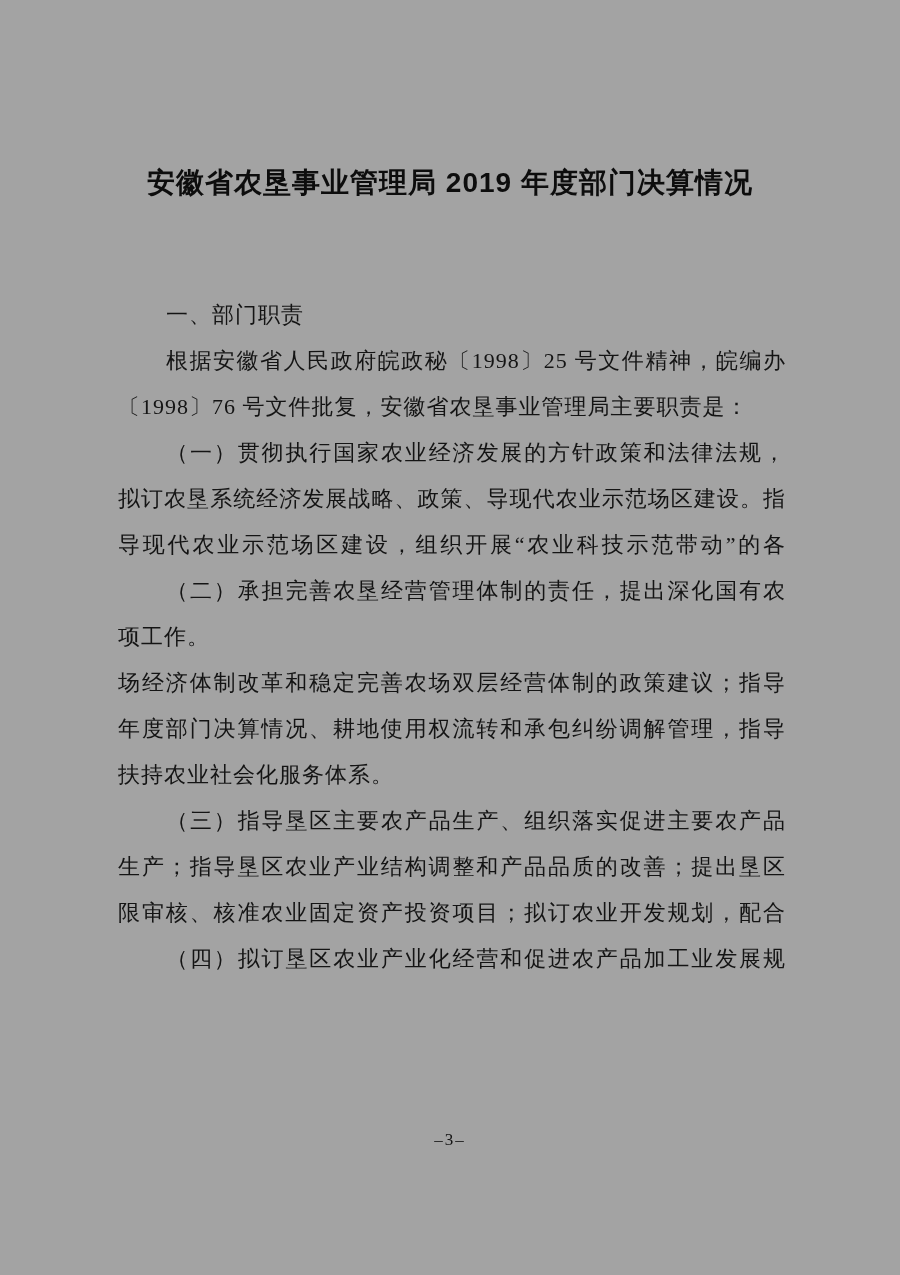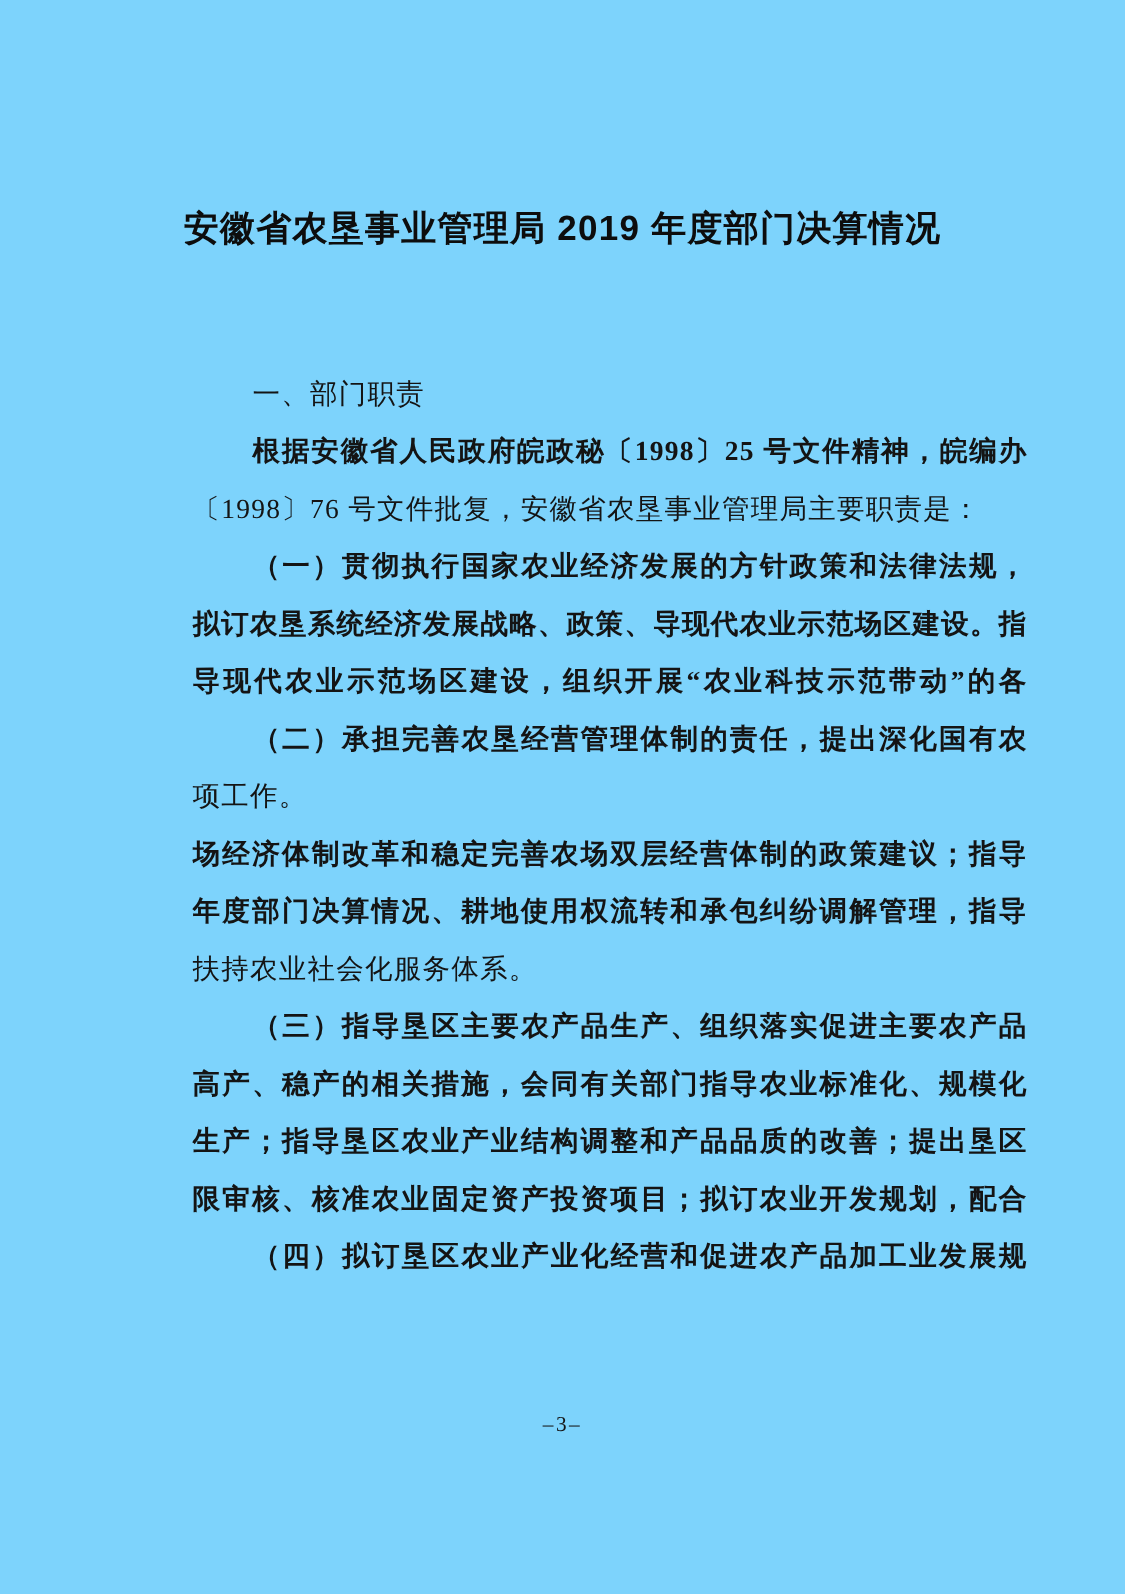--- a/index.html
+++ b/index.html
@@ -4,21 +4,21 @@
 <style>
   html, body {
     margin: 0;
     padding: 0;
     background: #ffffff;
   }
   .page {
     position: relative;
     width: 900px;
     height: 1275px;
-    background: #7dd3fc;
+    background: #a3a3a3;
     color: #101010;
     font-family: "Liberation Serif", "DejaVu Serif", serif;
     overflow: hidden;
   }
   .doc-title {
     position: absolute;
     top: 164px;
     left: 0;
     width: 100%;
     margin: 0;
@@ -29,37 +29,35 @@
     letter-spacing: 1px;
     color: #0d0d0d;
   }
   .body-text {
     position: absolute;
     left: 118px;
     top: 292px;
     width: 668px;
     font-size: 22px;
     color: #141414;
-    margin-left: 36px;
   }
   .line {
     height: 46px;
     line-height: 46px;
     letter-spacing: 1px;
     white-space: normal;
     overflow: hidden;
   }
   .indent {
     text-indent: 48px;
   }
   .justify {
     text-align: justify;
     text-align-last: justify;
     text-justify: inter-character;
-    font-weight: bold;
   }
   .page-number {
     position: absolute;
     top: 1124px;
     left: 0;
     width: 100%;
     text-align: center;
     font-size: 17px;
     line-height: 32px;
     letter-spacing: 2px;
@@ -79,21 +77,20 @@
     <div class="line">〔1998〕76 号文件批复，安徽省农垦事业管理局主要职责是：</div>
     <div class="line indent justify">（一）贯彻执行国家农业经济发展的方针政策和法律法规，</div>
     <div class="line justify">拟订农垦系统经济发展战略、政策、导现代农业示范场区建设。指</div>
     <div class="line justify">导现代农业示范场区建设，组织开展“农业科技示范带动”的各</div>
     <div class="line indent justify">（二）承担完善农垦经营管理体制的责任，提出深化国有农</div>
     <div class="line">项工作。</div>
     <div class="line justify">场经济体制改革和稳定完善农场双层经营体制的政策建议；指导</div>
     <div class="line justify">年度部门决算情况、耕地使用权流转和承包纠纷调解管理，指导</div>
     <div class="line">扶持农业社会化服务体系。</div>
     <div class="line indent justify">（三）指导垦区主要农产品生产、组织落实促进主要农产品</div>
-    <div class="line justify">高产、稳产的相关措施，会同有关部门指导农业标准化、规模化</div>
     <div class="line justify">生产；指导垦区农业产业结构调整和产品品质的改善；提出垦区</div>
     <div class="line justify">限审核、核准农业固定资产投资项目；拟订农业开发规划，配合</div>
     <div class="line indent justify">（四）拟订垦区农业产业化经营和促进农产品加工业发展规</div>
   </div>
 
   <div class="page-number">–3–</div>
 
 </div>
 
 </body></html>

